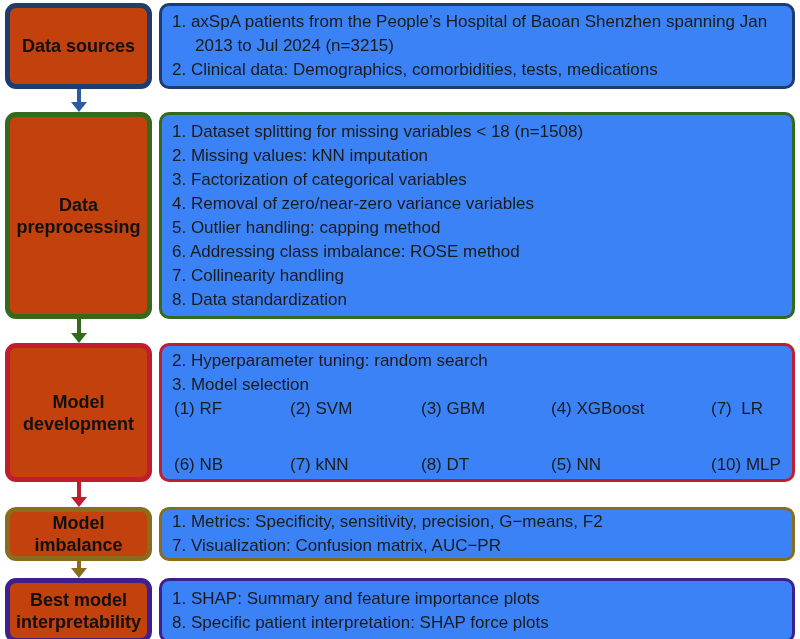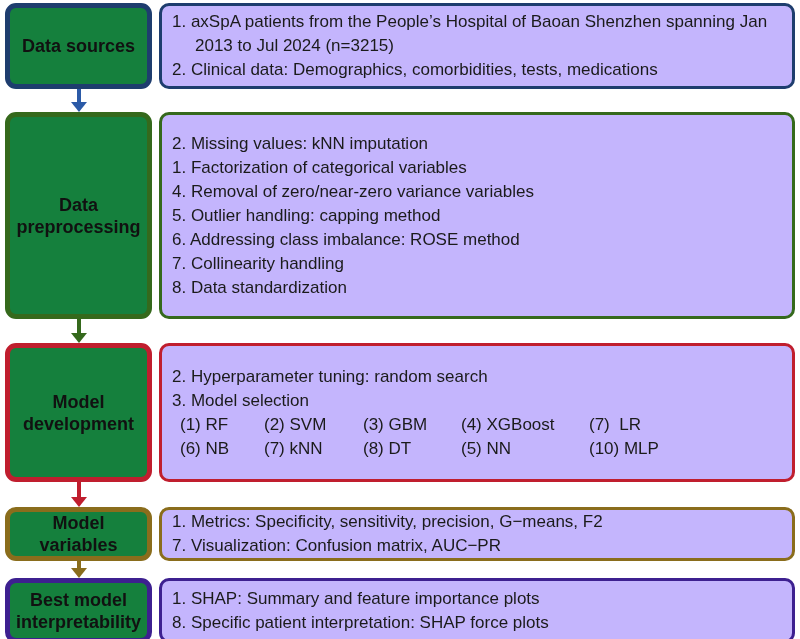--- a/index.html
+++ b/index.html
@@ -26,58 +26,59 @@
   .row-2 { height: 207px; }
   .row-3 { height: 139px; }
   .row-4 { height: 54px; }
   .row-5 { height: 65px; }
 
   .side-box {
     flex: 0 0 147px;
     box-sizing: border-box;
     border: 5px solid var(--c, #333);
     border-radius: 11px;
-    background: #15803d;
+    background: #c2410c;
     display: flex;
     align-items: center;
     justify-content: center;
     text-align: center;
   }
   .side-label {
     font-weight: bold;
     font-size: 18px;
     line-height: 22px;
     color: #111111;
     padding: 0 1px;
   }
   .detail-box {
     flex: 1 1 auto;
     box-sizing: border-box;
     border: 3px solid var(--c, #333);
     border-radius: 10px;
-    background: #c4b5fd;
+    background: #3b82f6;
     display: flex;
     flex-direction: column;
     justify-content: center;
     padding: 2px 10px;
     overflow: hidden;
   }
   .items { display: block; }
   .item {
     font-size: 17px;
     line-height: 24px;
     color: #1b1b1b;
     padding-left: 23px;
     text-indent: -23px;
     white-space: normal;
   }
   .models {
     display: grid;
     grid-template-columns: 84px 99px 98px 128px 1fr;
-    margin-left: 8px;
+    margin-left: 2px;
+    gap: 32px;
   }
   .model-cell {
     font-size: 17px;
     line-height: 24px;
     color: #1b1b1b;
     white-space: pre-wrap;
   }
   .arrow-gap {
     position: relative;
   }
@@ -131,22 +132,23 @@
       <div class="head"></div>
     </div>
   </div>
 
   <div class="row row-2">
     <div class="side-box" style="--c: #35691c;">
       <div class="side-label">Data preprocessing</div>
     </div>
     <div class="detail-box" style="--c: #35691c;">
       <div class="items">
+          <div class="item">1. Dataset splitting for missing variables &lt; 18 (n=1508)</div>
           <div class="item">2. Missing values: kNN imputation</div>
-          <div class="item">1. Factorization of categorical variables</div>
+          <div class="item">3. Factorization of categorical variables</div>
           <div class="item">4. Removal of zero/near-zero variance variables</div>
           <div class="item">5. Outlier handling: capping method</div>
           <div class="item">6. Addressing class imbalance: ROSE method</div>
           <div class="item">7. Collinearity handling</div>
           <div class="item">8. Data standardization</div>
         </div>
     </div>
   </div>
 
   <div class="arrow-gap gap-2">
@@ -182,21 +184,21 @@
 
   <div class="arrow-gap gap-3">
     <div class="arrow" style="--c: #c01e2e;">
       <div class="stem"></div>
       <div class="head"></div>
     </div>
   </div>
 
   <div class="row row-4">
     <div class="side-box" style="--c: #8a6d1c;">
-      <div class="side-label">Model variables</div>
+      <div class="side-label">Model imbalance</div>
     </div>
     <div class="detail-box" style="--c: #8a6d1c;">
       <div class="items">
           <div class="item">1. Metrics: Specificity, sensitivity, precision, G−means, F2</div>
           <div class="item">7. Visualization: Confusion matrix, AUC−PR</div>
         </div>
     </div>
   </div>
 
   <div class="arrow-gap gap-4">

